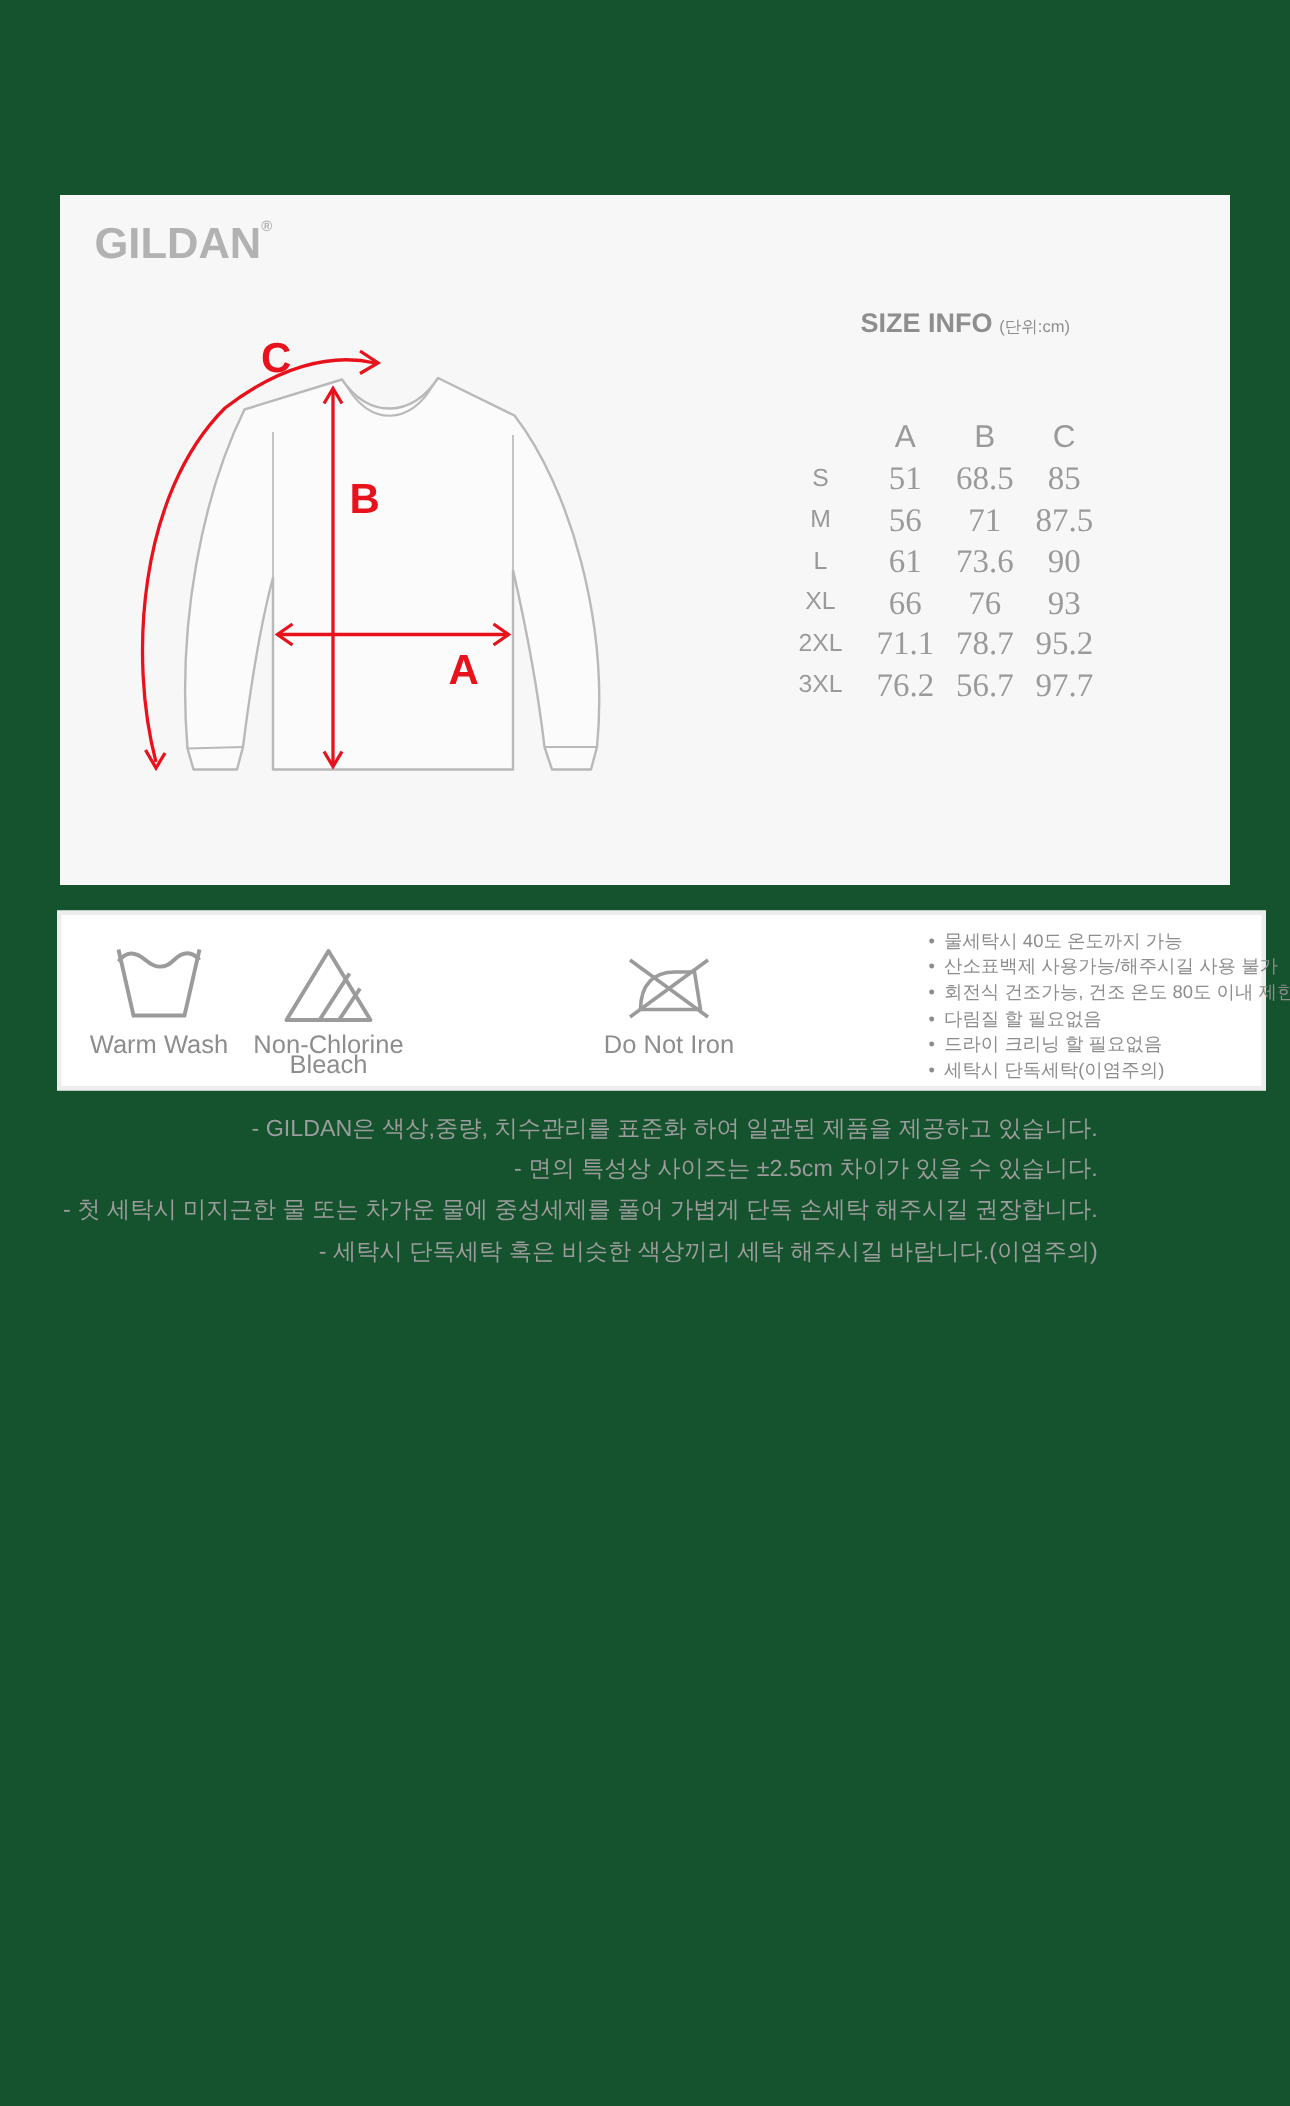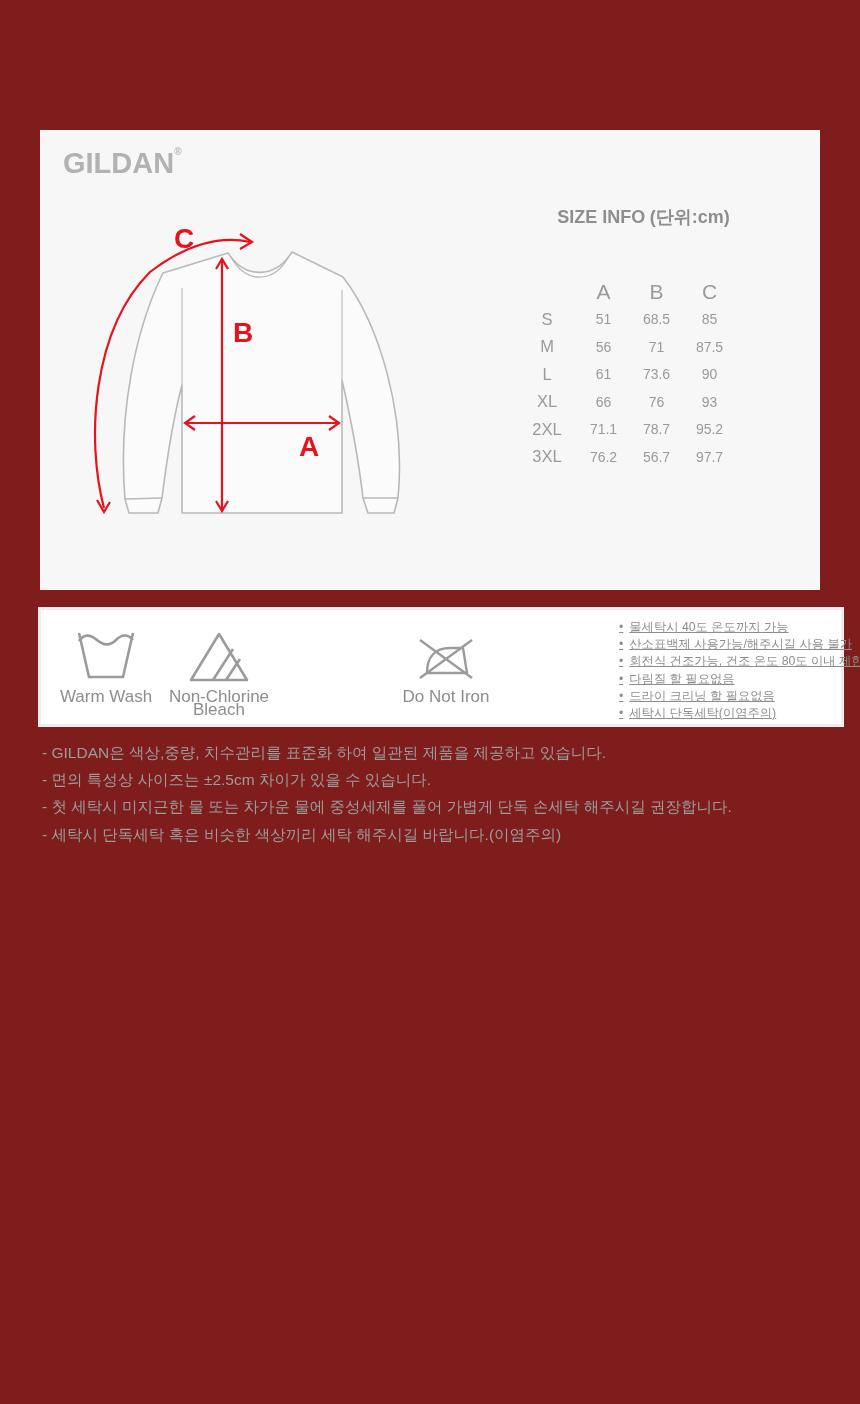--- a/index.html
+++ b/index.html
@@ -1,50 +1,50 @@
 <!DOCTYPE html>
 <html><head>
 <meta charset="utf-8">
 <style>
   * { margin:0; padding:0; box-sizing:border-box; }
   html,body { background:#ffffff; }
   body { font-family:"Liberation Sans","DejaVu Sans",sans-serif; }
-  #page { position:relative; width:860px; height:1404px; background:#7f1d1d; overflow:hidden;padding-left:44px; }
+  #page { position:relative; width:860px; height:1404px; background:#14532d; overflow:hidden;padding-left:44px; }
 
   
   .panel { position:absolute; left:40px; top:130px; width:780px; height:460px; background:#f8f7f7; }
   .logo { position:absolute; left:23px; top:16px; color:#b2b2b2; font-size:29px; font-weight:bold; letter-spacing:0px; }
   .logo sup { font-size:10px; vertical-align:18px; font-weight:bold; }
 
   .size-title { position:absolute; left:477px; top:75px; width:253px; text-align:center; color:#8e8e8e; white-space:nowrap; }
   .size-title .t { font-size:18px; font-weight:bold; }
-  .size-title .u { font-size:18px; font-weight:bold; }
+  .size-title .u { font-size:11px; font-weight:normal; }
 
   .size-table { position:absolute; left:477px; top:148px; display:grid;
                 grid-template-columns:60px 53px 53px 53px;
                 grid-auto-rows:27.5px; color:#9a9a9a; }
   .size-table .hdr { font-size:21px; font-weight:500; height:27px; margin-bottom:13px; }
   .size-table div { display:flex; align-items:center; justify-content:center; }
-  .size-table .cell { font-size:14px; }
+  .size-table .cell { font-size:22px;font-family:Liberation Serif, serif; }
   .size-table .lbl { font-size:16.5px; }
 
   .diagram { position:absolute; left:10px; top:85px; }
 
   
   .care-strip { position:absolute; left:38px; top:607px; width:806px; height:120px;
                 background:#ffffff; border:3px solid #ededed; }
   .care-item { position:absolute; top:12px; width:118px; text-align:center; }
   .care-item .icn { height:62px; display:flex; align-items:flex-end; justify-content:center; }
   .care-item .cap { margin-top:6px; font-size:17px; line-height:13px; color:#8d8d8d; }
   .care-list { position:absolute; left:578px; top:9px; width:222px; list-style:none; }
-  .care-list li { font-size:12.3px; line-height:17.2px; color:#8d8d8d; white-space:nowrap;text-decoration:underline; }
+  .care-list li { font-size:12.3px; line-height:17.2px; color:#8d8d8d; white-space:nowrap; }
   .care-list li::before { content:"\2022"; margin-right:6px; color:#8d8d8d; }
 
   
-  .notes { position:absolute; left:42px; top:739px; }
+  .notes { position:absolute; left:42px; top:739px;text-align:right; }
   .notes p { font-size:15.5px; line-height:27.2px; color:#9c9c9c; white-space:nowrap; }
 
   svg text.redlab { fill:#e8121c; font-weight:bold; font-family:"Liberation Sans",sans-serif; }
 </style>
 </head>
 <body>
 
 <div id="page">
 
   <div class="panel">

